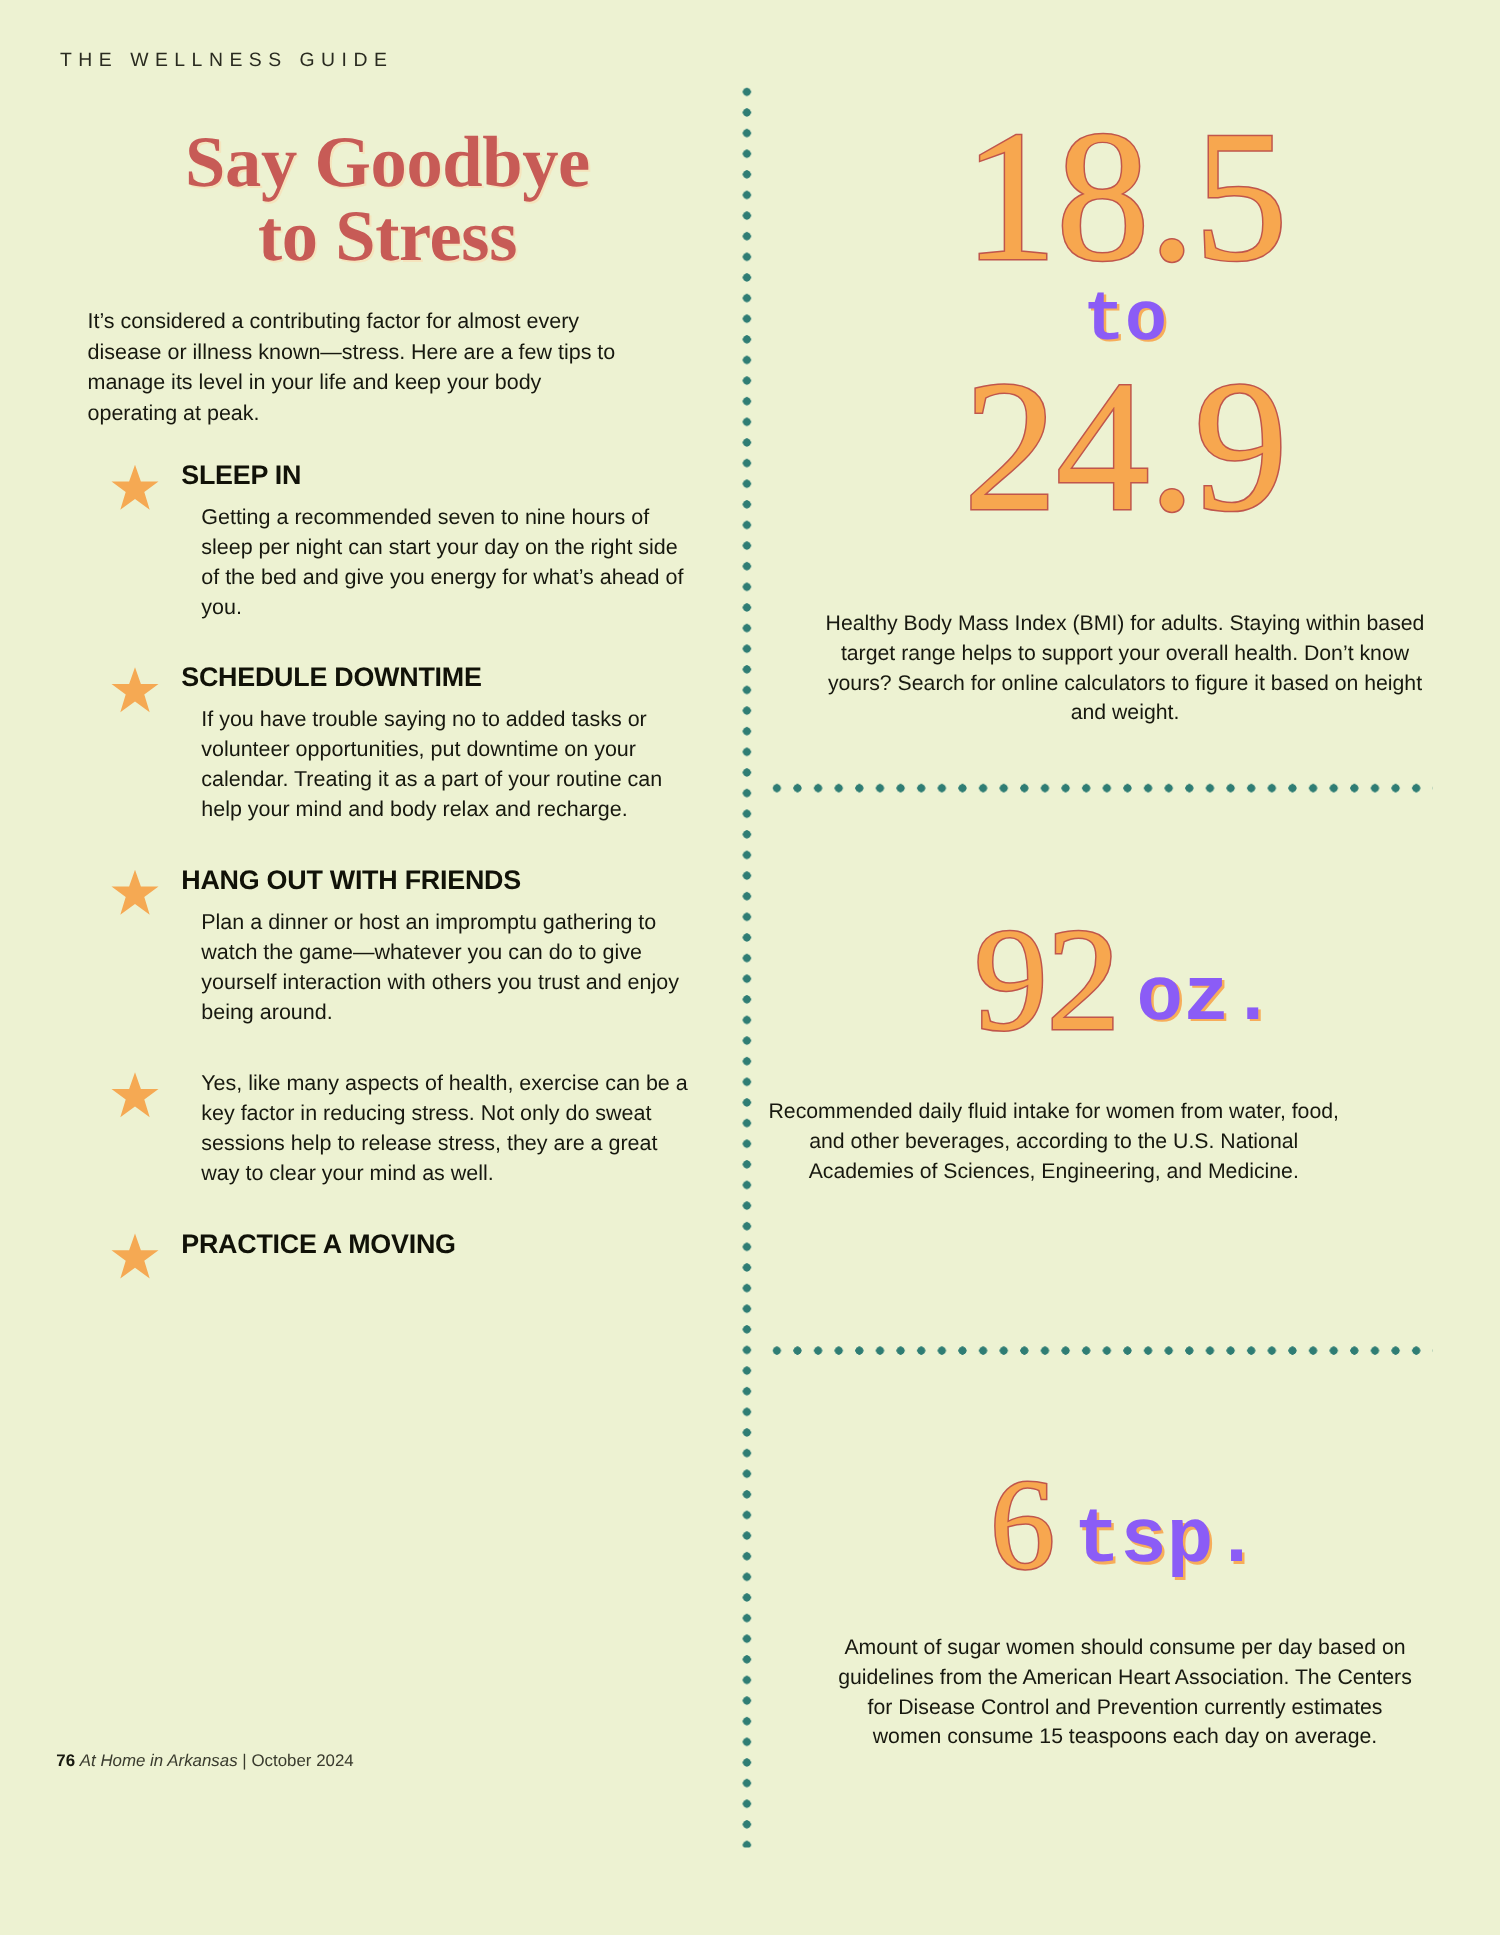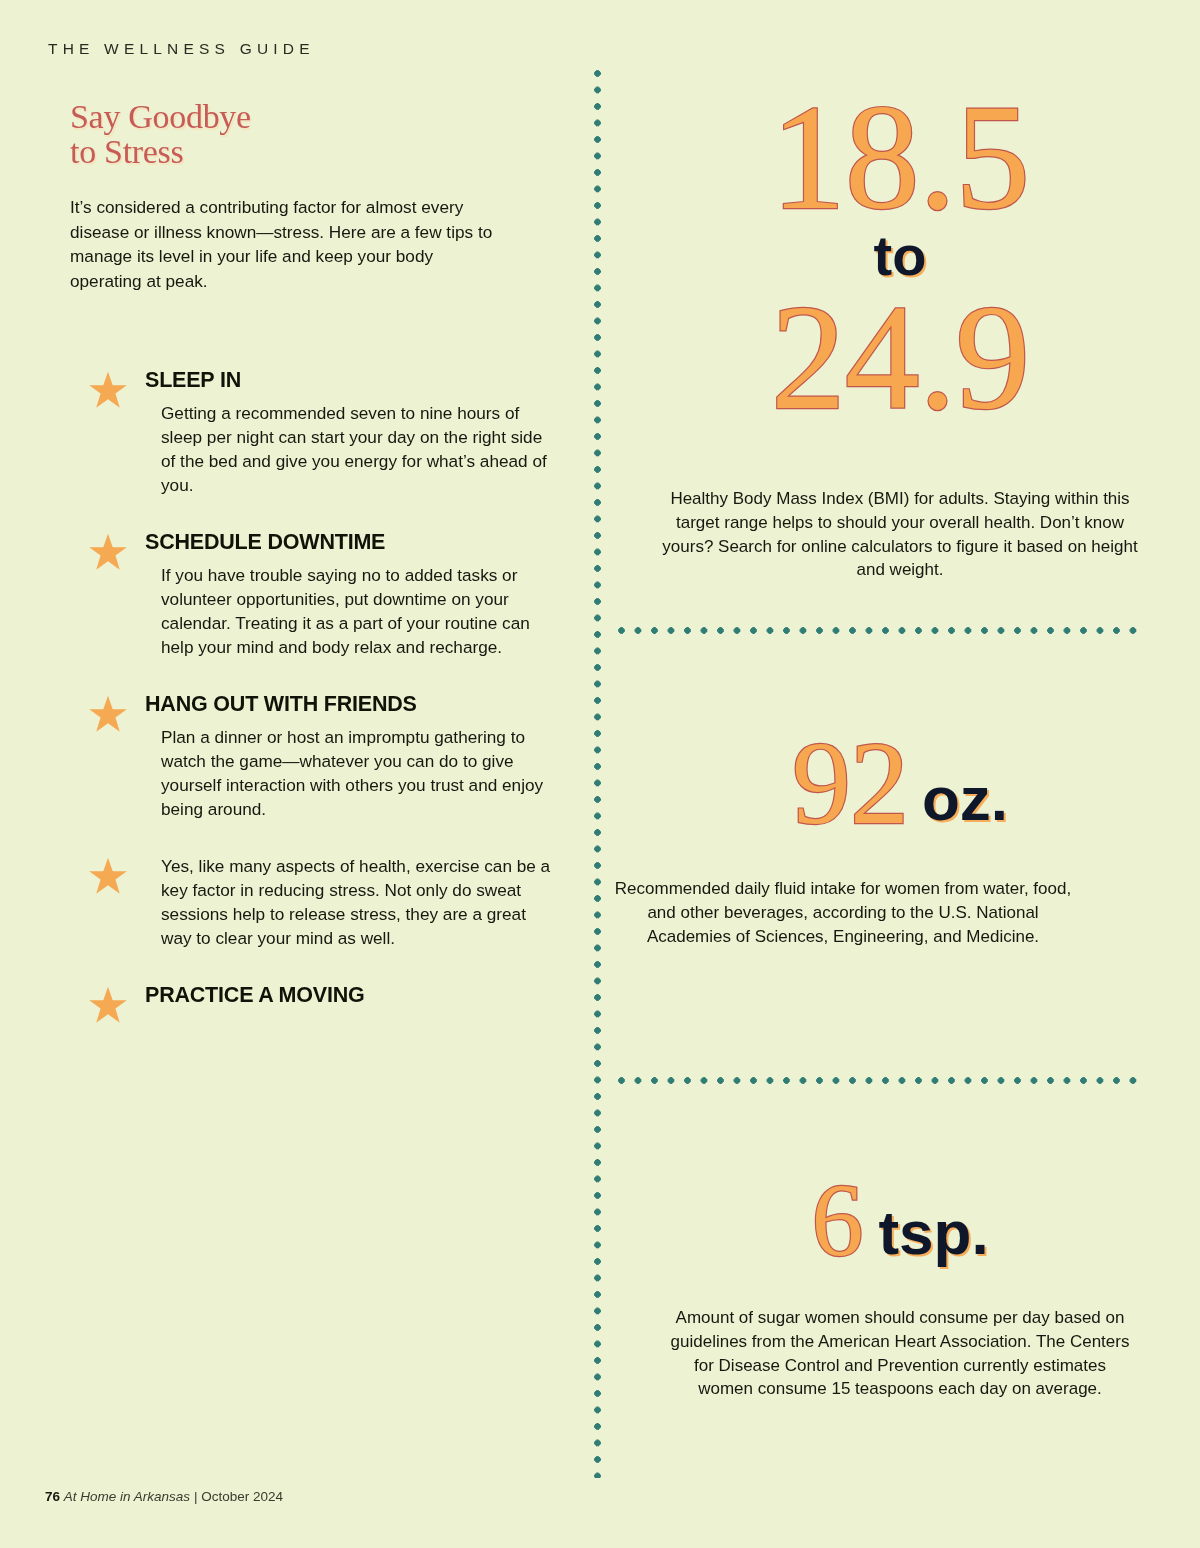--- a/index.html
+++ b/index.html
@@ -19,27 +19,28 @@
     font-size:15.5px;font-weight:400;
     letter-spacing:5.2px;
     color:#2A2B20;
   }
 
   
   .left-col{position:absolute;left:70px;top:100px;width:480px;}
 
   .headline{
     font-family:"Liberation Serif",serif;
-    font-weight:400;
-    font-size:34px;
+    font-weight:700;
+    font-size:58px;
     line-height:1.02;
     color:#C75B56;
     letter-spacing:-0.3px;
     margin:0 0 26px 0;
     text-shadow:1.5px 1.5px 0 rgba(246,226,186,.85);
+    text-align:center;
   }
   .headline .ln{display:block;}
 
   .intro{
     font-size:17.2px;
     line-height:1.42;
     color:#17180F;
     margin:0;
     width:432px;
   }
@@ -65,21 +66,21 @@
   .tip-body{
     margin:0 0 0 73px;
     font-size:17.2px;
     line-height:1.40;
     color:#17180F;
     width:400px;
   }
 
   
   .footer{
-    position:absolute;left:45px;top:1489px;
+    position:absolute;left:45px;top:1401px;
     font-size:13.5px;color:#3A3B2E;
     white-space:nowrap;
   }
   .footer .pg{font-weight:700;color:#17180F;}
   .footer .mag{font-style:italic;}
 
   
   .v-dots{
     position:absolute;left:594px;top:70px;
     width:7px;height:1408px;
@@ -105,23 +106,23 @@
     font-family:"Liberation Serif",serif;
     font-weight:400;
     color:#F7A74F;
     line-height:1;
     letter-spacing:-1px;
     -webkit-text-stroke:2.4px #C0564C;
     paint-order:stroke fill;
     margin:0;
   }
   .unit{
-    font-family:Liberation Sans, sans-serif;
+    font-family:Liberation Mono, monospace;
     font-weight:700;
-    color:#0f172a;
+    color:#8b5cf6;
     line-height:1;
     text-shadow:2px 2px 0 rgba(247,167,79,.92);
     margin:0;
   }
   .caption{
     font-size:17px;
     line-height:1.40;
     color:#17180F;
     margin:0 auto;
   }
@@ -213,21 +214,21 @@
   <div class="v-dots"></div>
   <div class="h-dots d1"></div>
   <div class="h-dots d2"></div>
 
   <div class="right-col">
 
     <div class="stat s1">
       <p class="bignum">18.5</p>
       <p class="unit to">to</p>
       <p class="bignum n2">24.9</p>
-      <p class="caption">Healthy Body Mass Index (BMI) for adults. Staying within this target range helps to should your overall health. Don’t know yours? Search for online calculators to figure it based on height and weight.</p>
+      <p class="caption">Healthy Body Mass Index (BMI) for adults. Staying within based target range helps to support your overall health. Don’t know yours? Search for online calculators to figure it based on height and weight.</p>
     </div>
 
     <div class="stat s2">
       <div class="row">
         <span class="bignum">92</span>
         <span class="unit">oz.</span>
       </div>
       <p class="caption">Recommended daily fluid intake for women from water, food, and other beverages, according to the U.S. National Academies of Sciences, Engineering, and Medicine.</p>
     </div>
 

